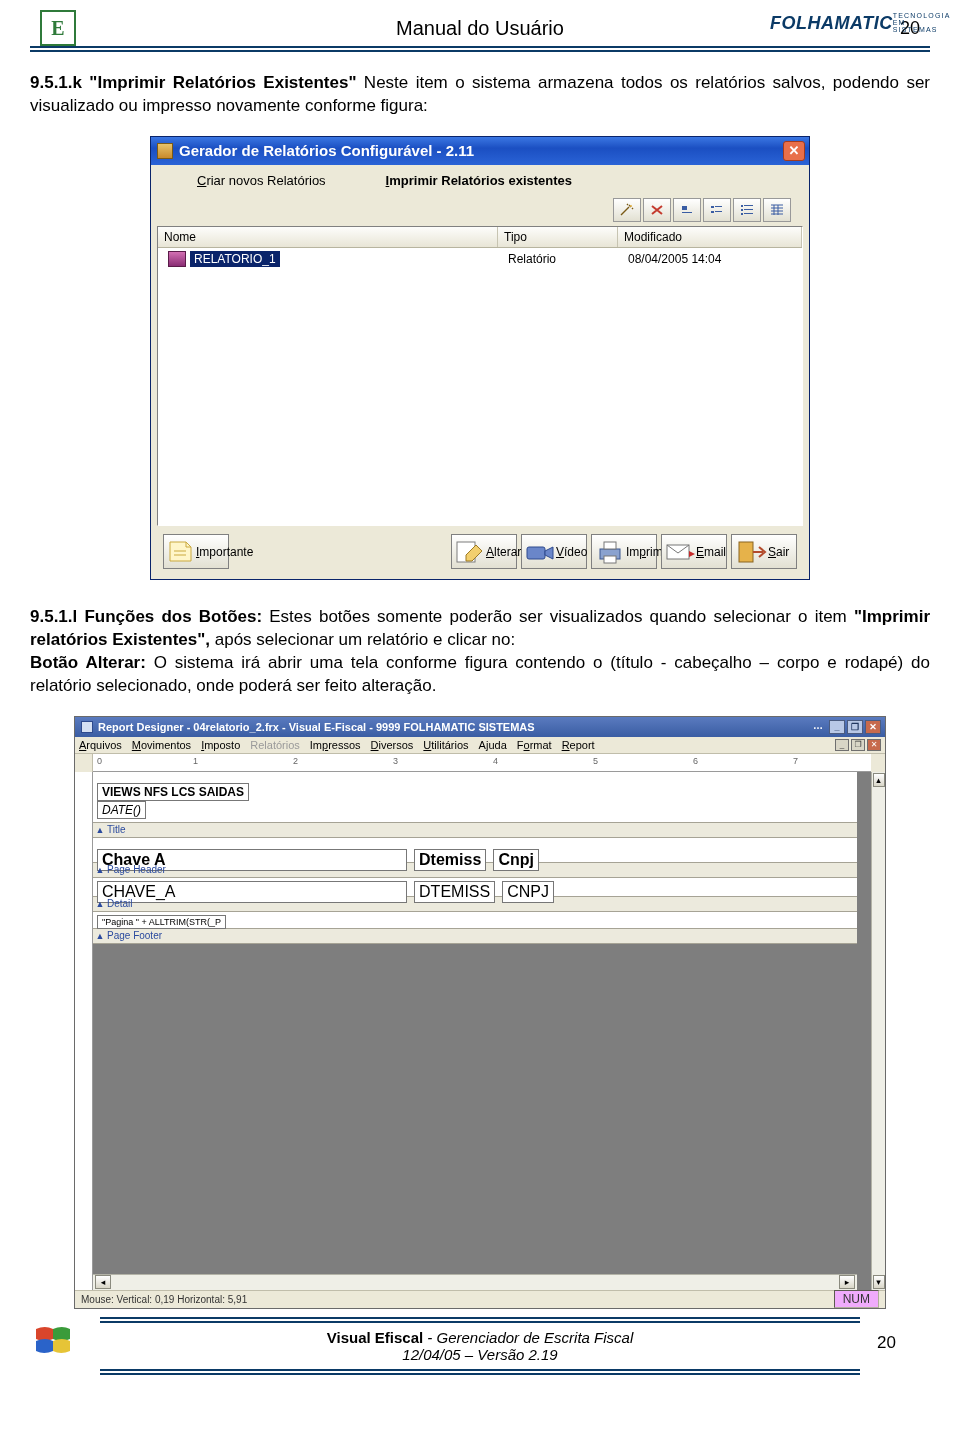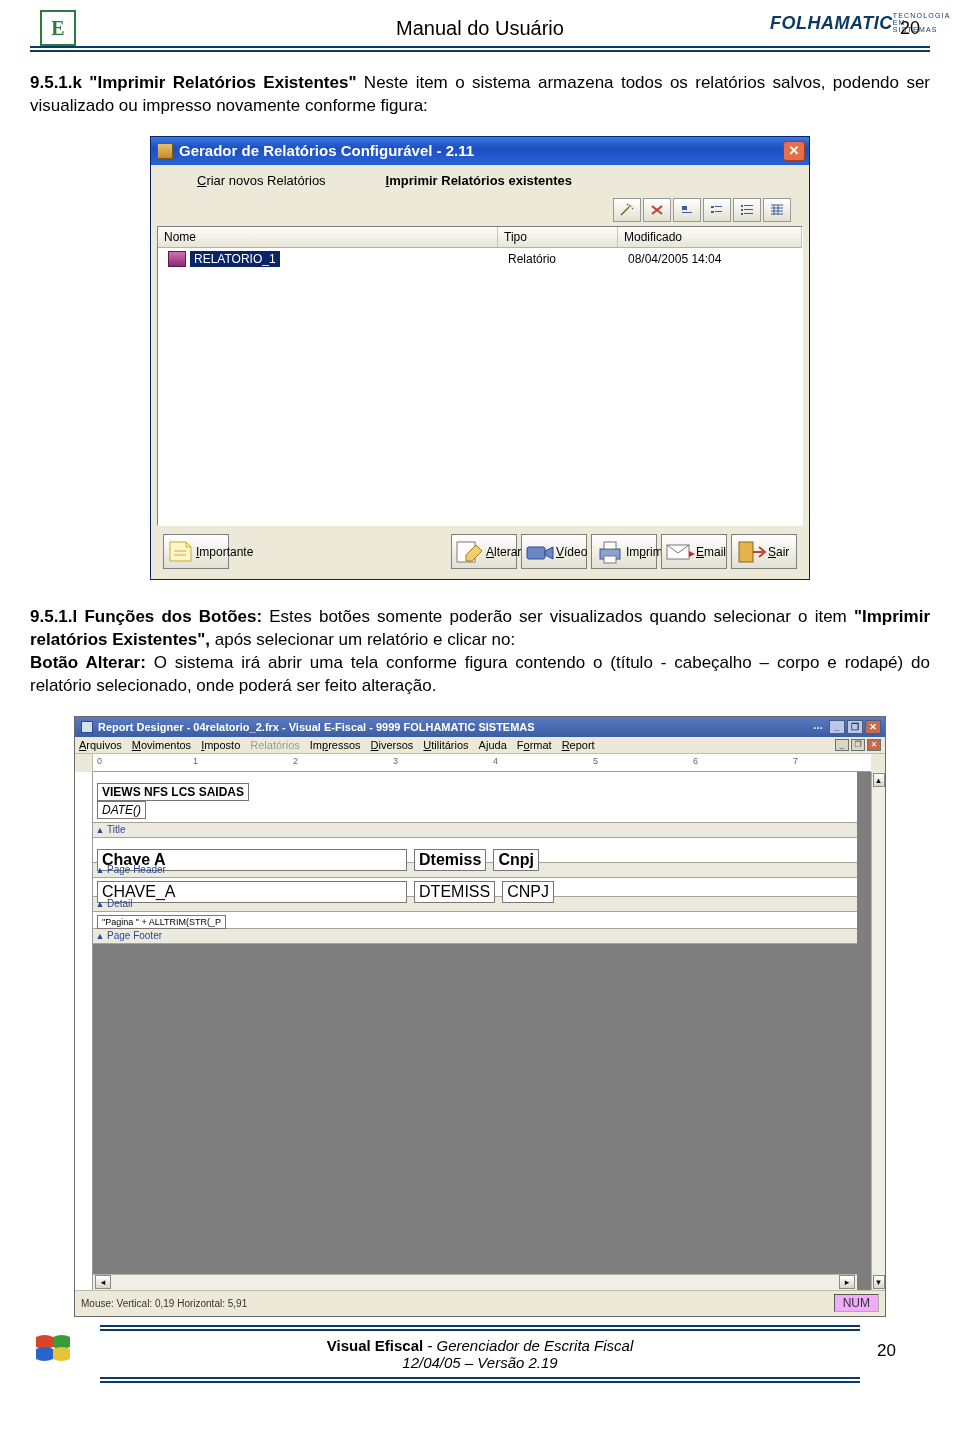--- a/index.html
+++ b/index.html
@@ -303,21 +303,21 @@
     border-top:1px solid #b3b3a7;
     display:flex; align-items:center; justify-content:space-between;
     padding:0 2px;
   }
   .rd-scroll-btn {
     width:16px; height:14px; border:1px solid #8a8a7e;
     background:linear-gradient(#fff,#d9d6c8);
     font-size:9px; display:flex;align-items:center;justify-content:center;
   }
   .rd-status {
-    height:26px;
+    height:18px;
     background:#ece9d8;
     border-top:1px solid #c0bdaa;
     display:flex; align-items:center; justify-content:space-between;
     padding:8px 6px;
     font-size:10px;
     color:#333;
   }
   .rd-num {
     border:1px inset #b0ad9a;
     padding:1px 8px;

